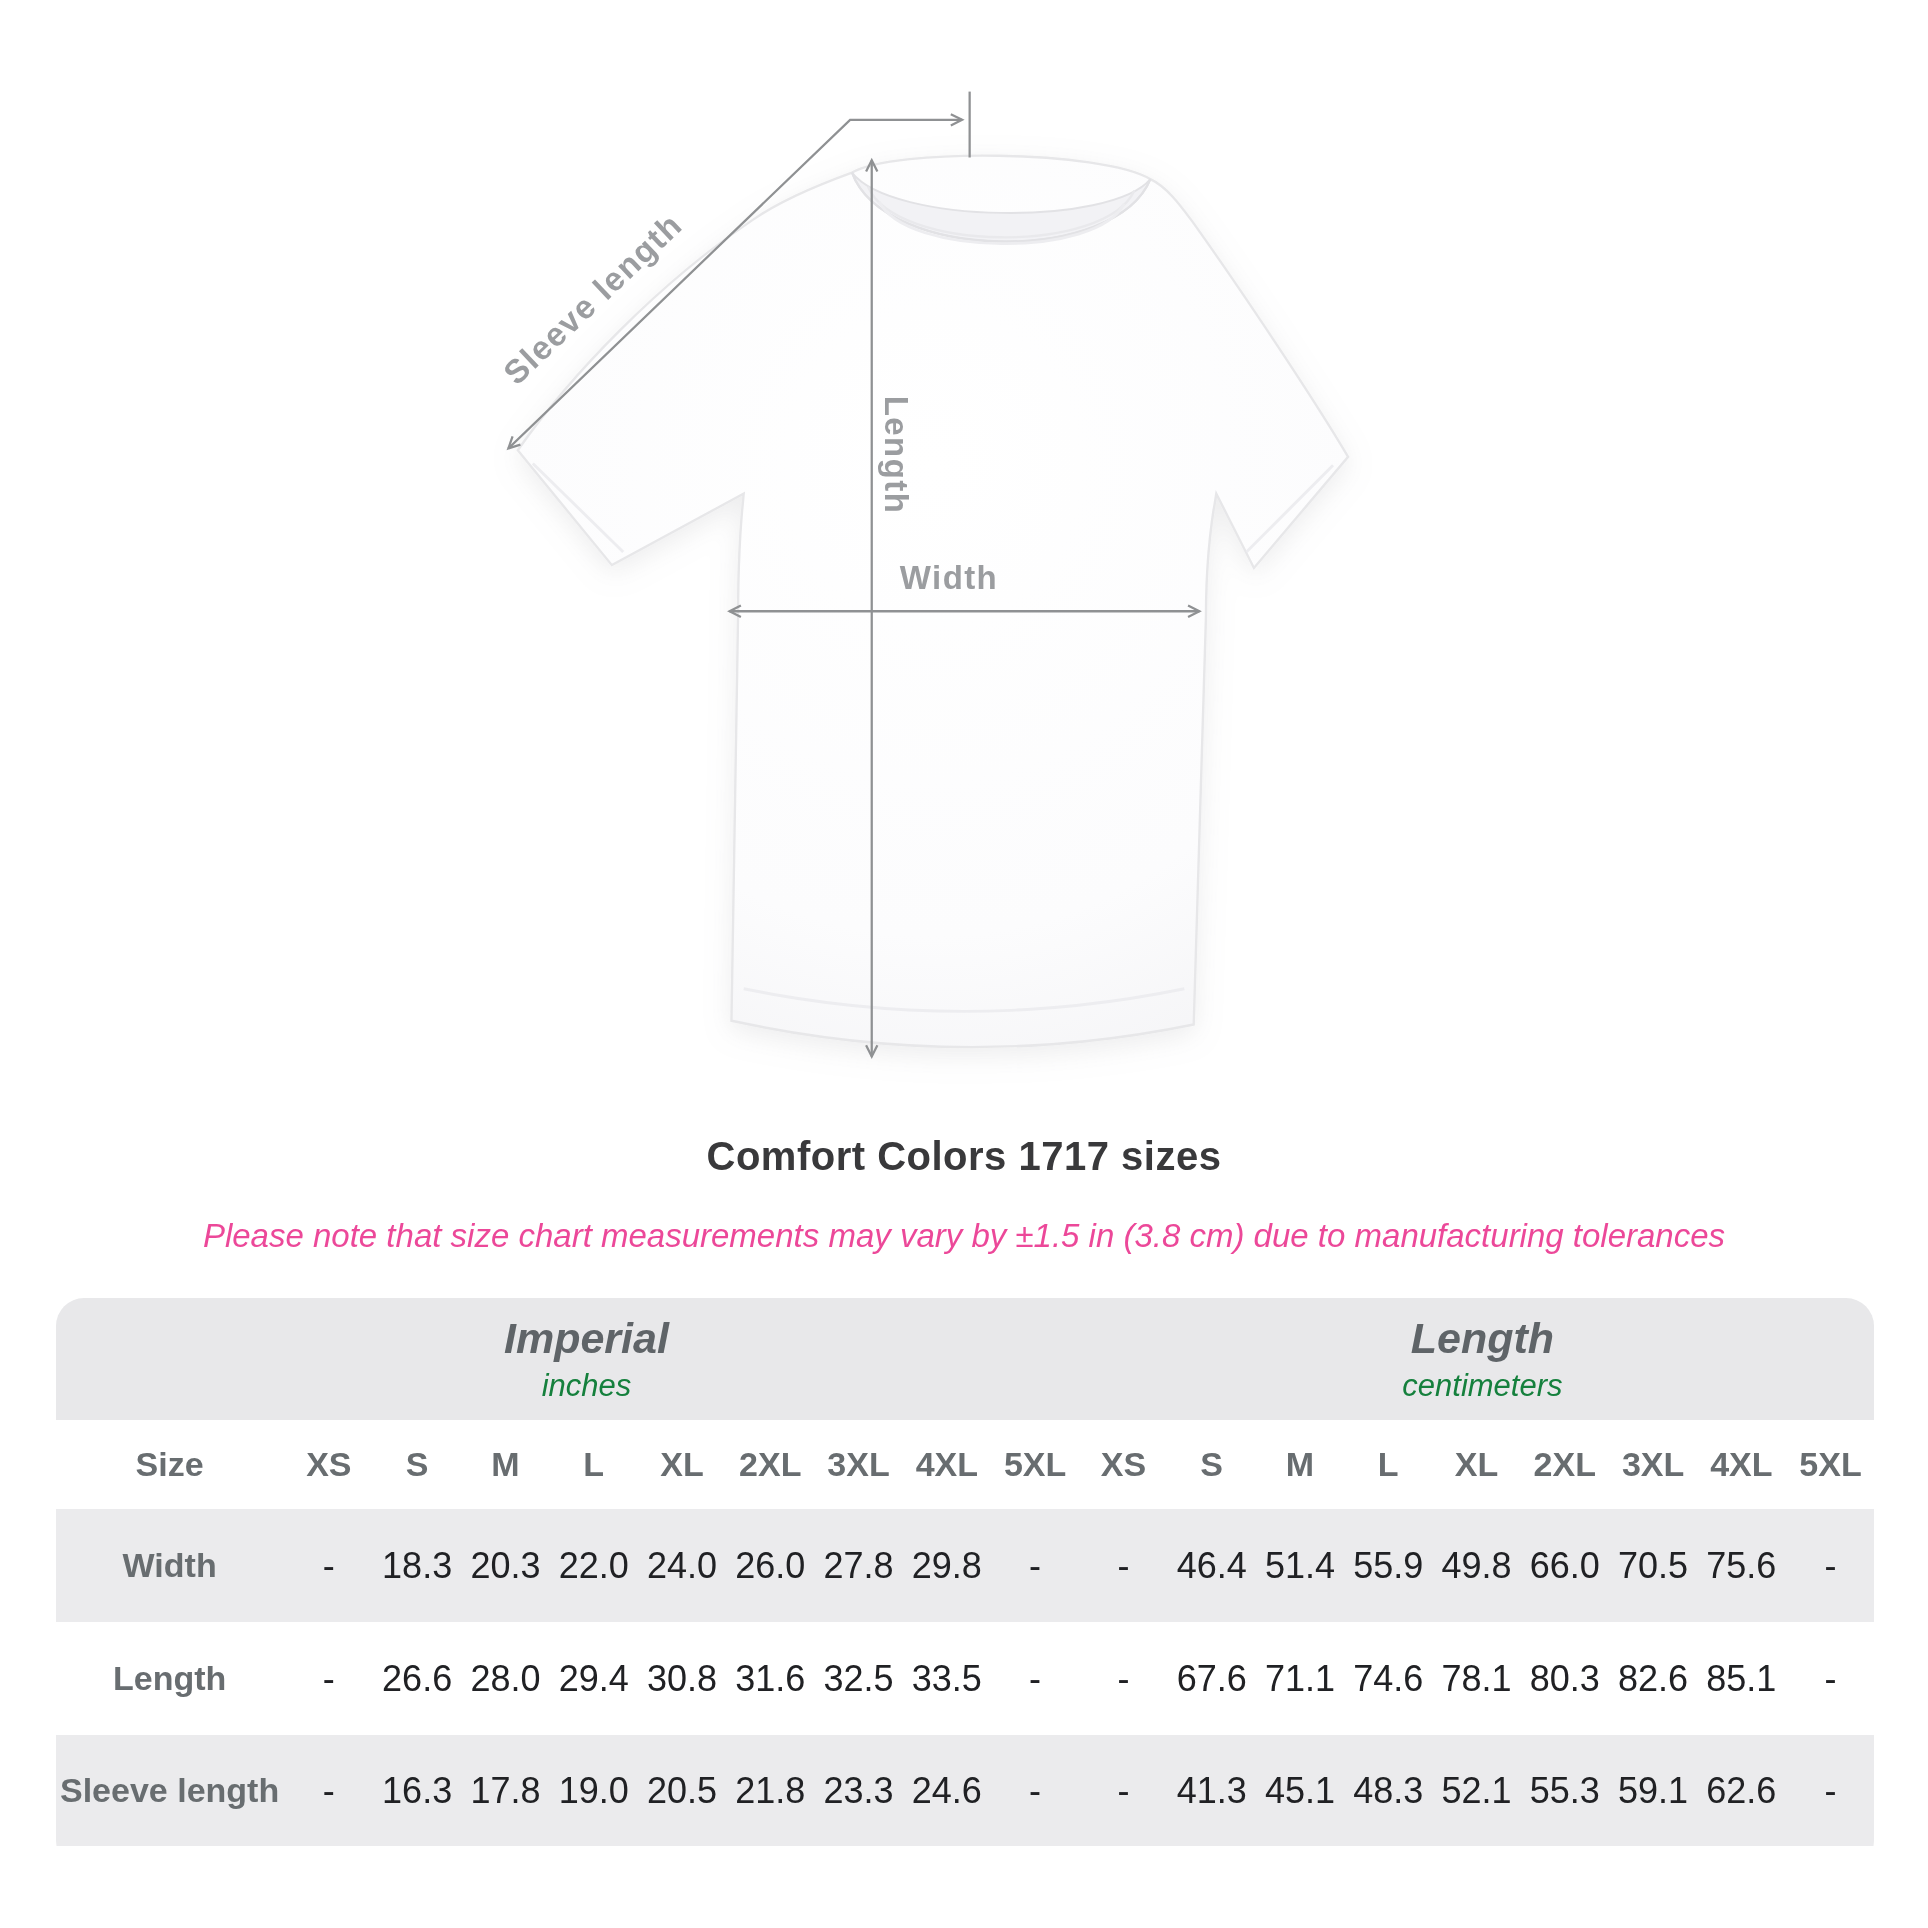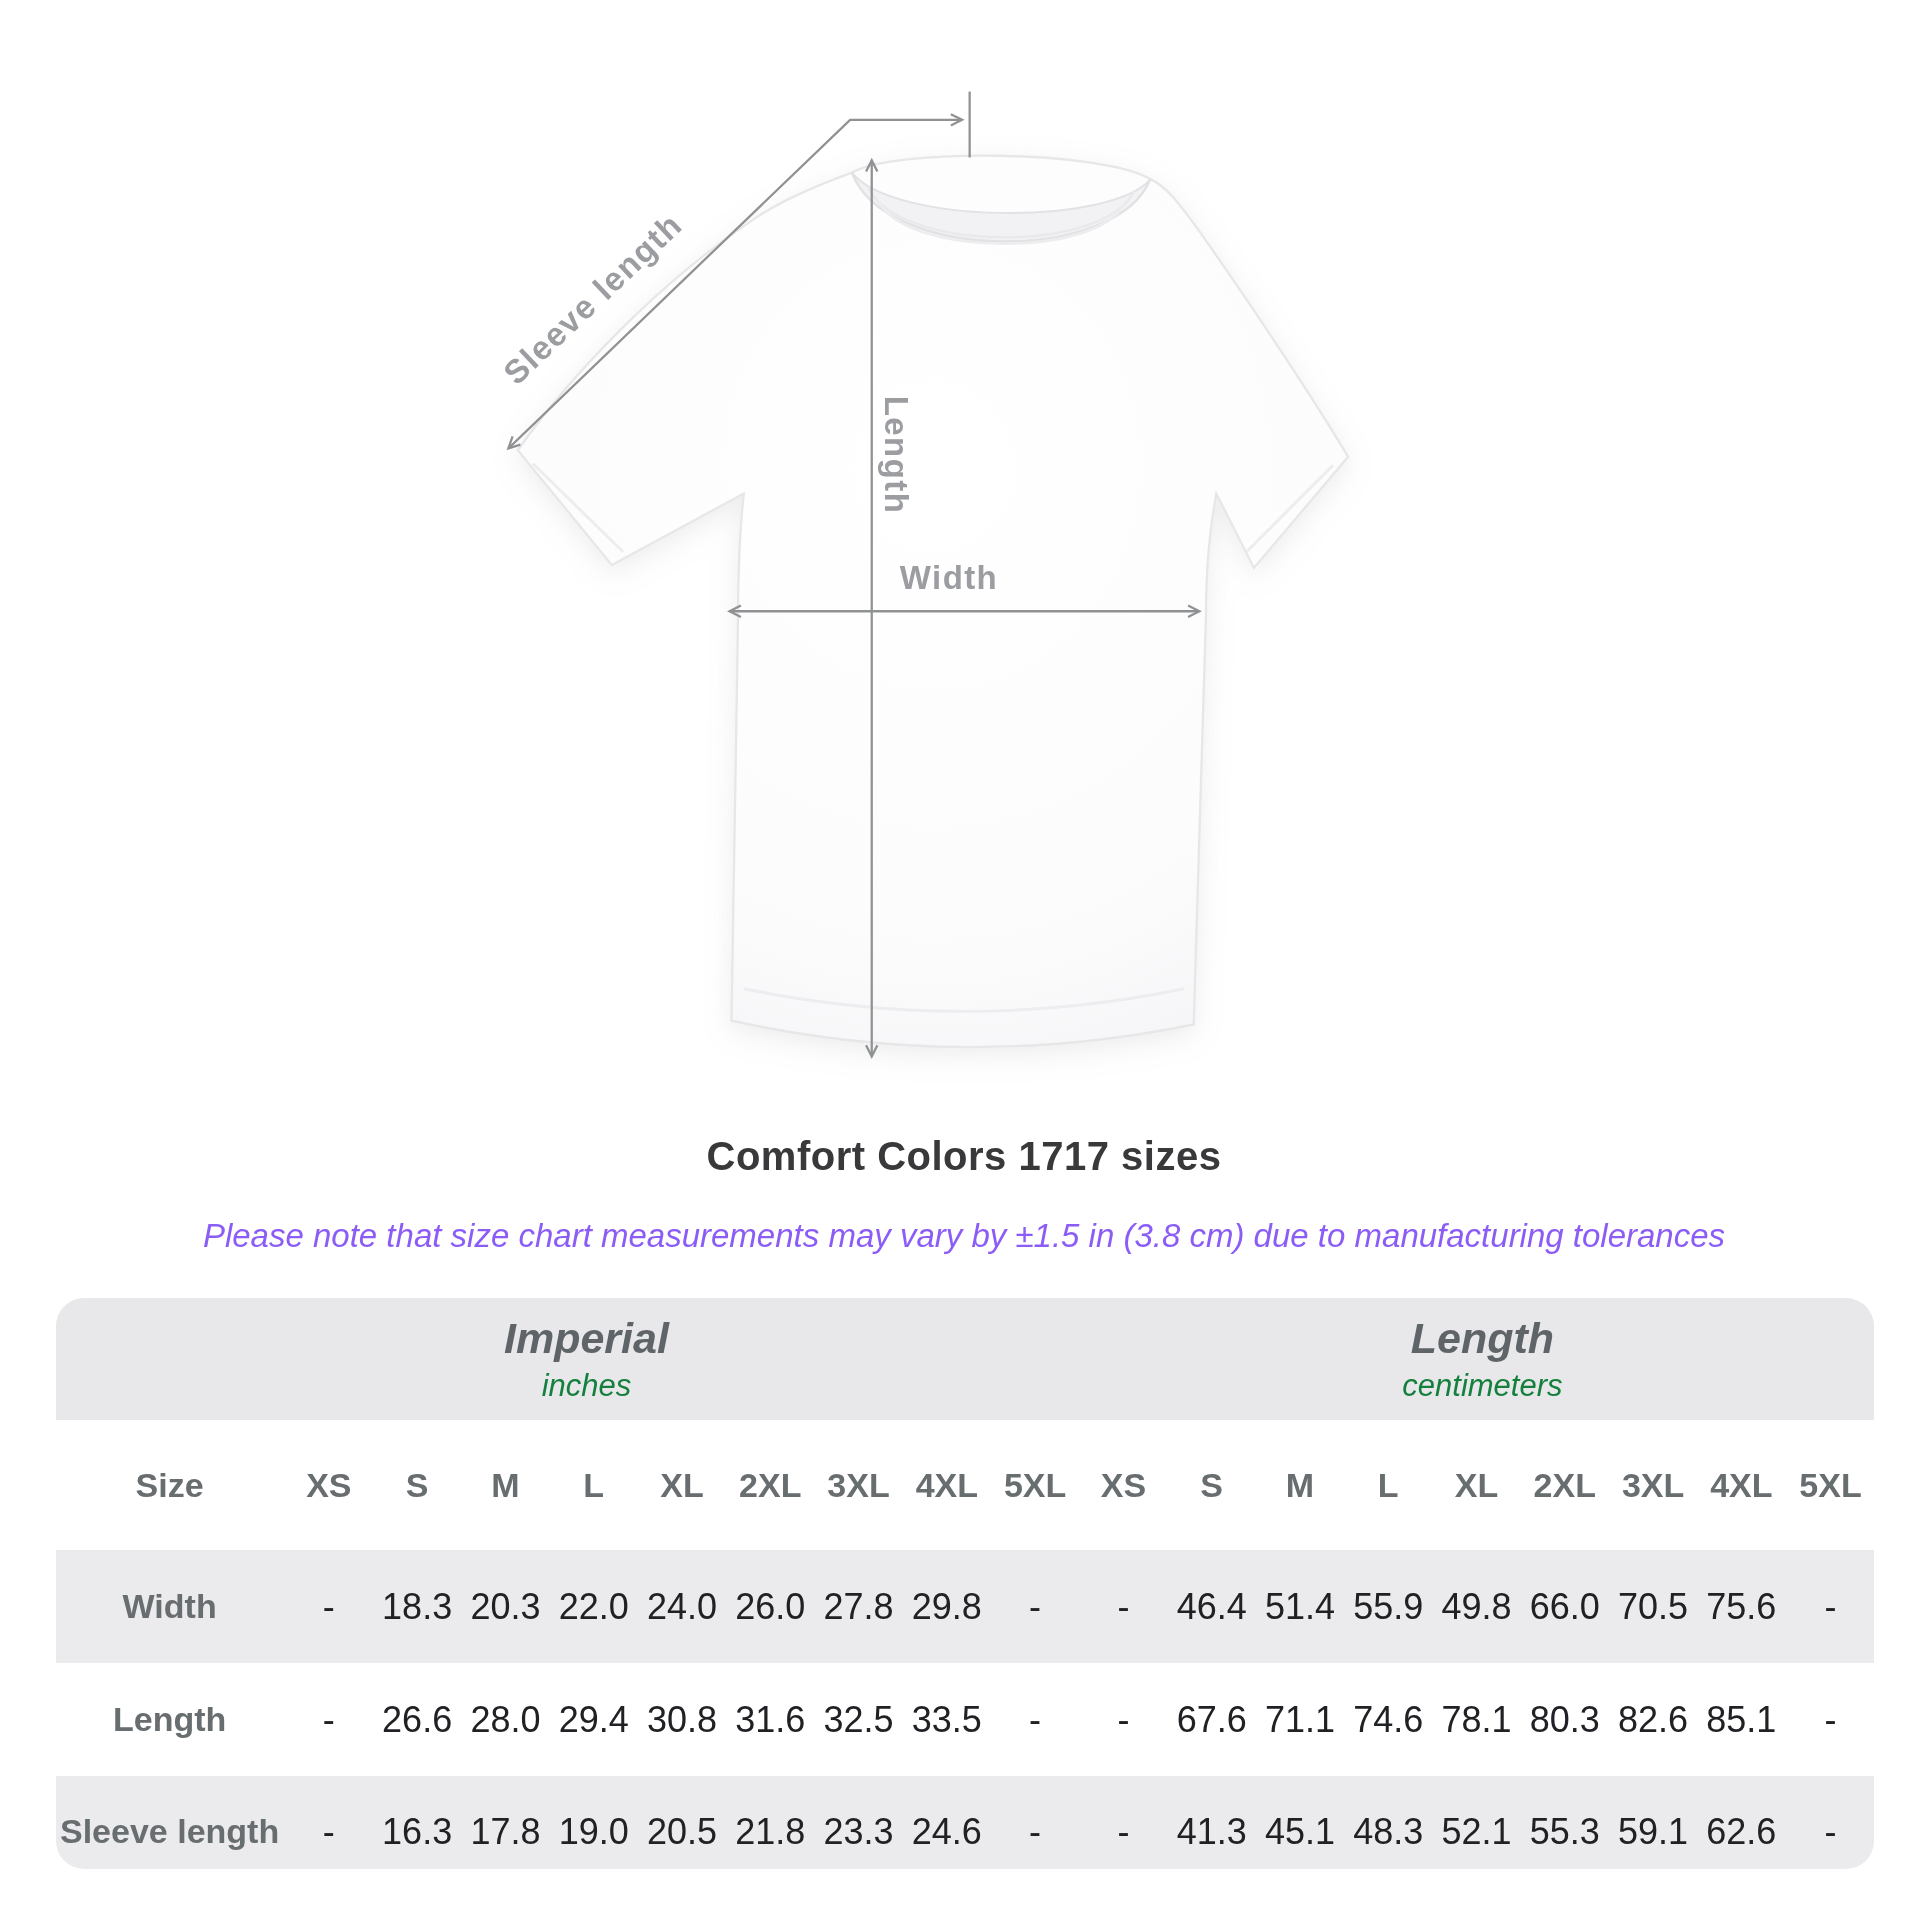--- a/index.html
+++ b/index.html
@@ -12,41 +12,41 @@
   .measure-label{position:absolute;font-weight:bold;color:#9b9da0;font-size:33px;
                  letter-spacing:1.4px;white-space:nowrap;transform-origin:center center;}
   #label-sleeve{left:593px;top:299px;transform:translate(-50%,-50%) rotate(-43.5deg);}
   #label-length{left:896px;top:455px;transform:translate(-50%,-50%) rotate(90deg);}
   #label-width{left:949px;top:578px;transform:translate(-50%,-50%);}
 
   
   #chart-title{position:absolute;left:0;top:1134px;width:1928px;text-align:center;
                font-size:40px;font-weight:bold;color:#39393b;letter-spacing:0.5px;}
   #chart-subtitle{position:absolute;left:0;top:1217px;width:1928px;text-align:center;
-               font-size:33px;font-style:italic;color:#8b5cf6;}
+               font-size:33px;font-style:italic;color:#ec4899;}
 
   
   #table-card{position:absolute;left:56px;top:1298px;width:1818px;height:571px;
               border-radius:28px;overflow:hidden;background:#ffffff;}
   #unit-band{display:flex;height:122px;background:#e8e8ea;padding-left:26px;}
   .band-half{display:flex;flex-direction:column;align-items:center;justify-content:center;gap:5.6px;}
   .band-half.left{width:56.3%;}
   .band-half.right{width:43.7%;}
   .band-name{font-size:43px;font-weight:bold;font-style:italic;color:#5f6468;}
   .band-unit{font-size:31px;font-style:italic;color:#15803d;}
 
   table#size-table{width:100%;border-collapse:collapse;table-layout:fixed;}
   #size-table td,#size-table th{text-align:center;vertical-align:middle;padding:0;
       border-left:3.8px solid transparent;}
   #size-table td:first-child,#size-table th:first-child{border-left:none;}
   tr.row-white{background:#ffffff;}
   tr.row-white td,tr.row-white th{border-left-color:#e9e9eb;}
   tr.row-gray{background:#ebebed;}
   tr.row-gray td,tr.row-gray th{border-left-color:#ffffff;}
-  tr.header-row{height:130px;}
+  tr.header-row{height:89px;}
   tr.data-row{height:113px;}
   tr.data-row:last-child{height:111px;}
   .head-cell,.label-cell{font-weight:bold;color:#686d70;font-size:34px;}
   .value-cell{color:#202124;font-size:36px;font-weight:normal;}
 </style>
 </head>
 <body>
 
 <div id="page">
 

